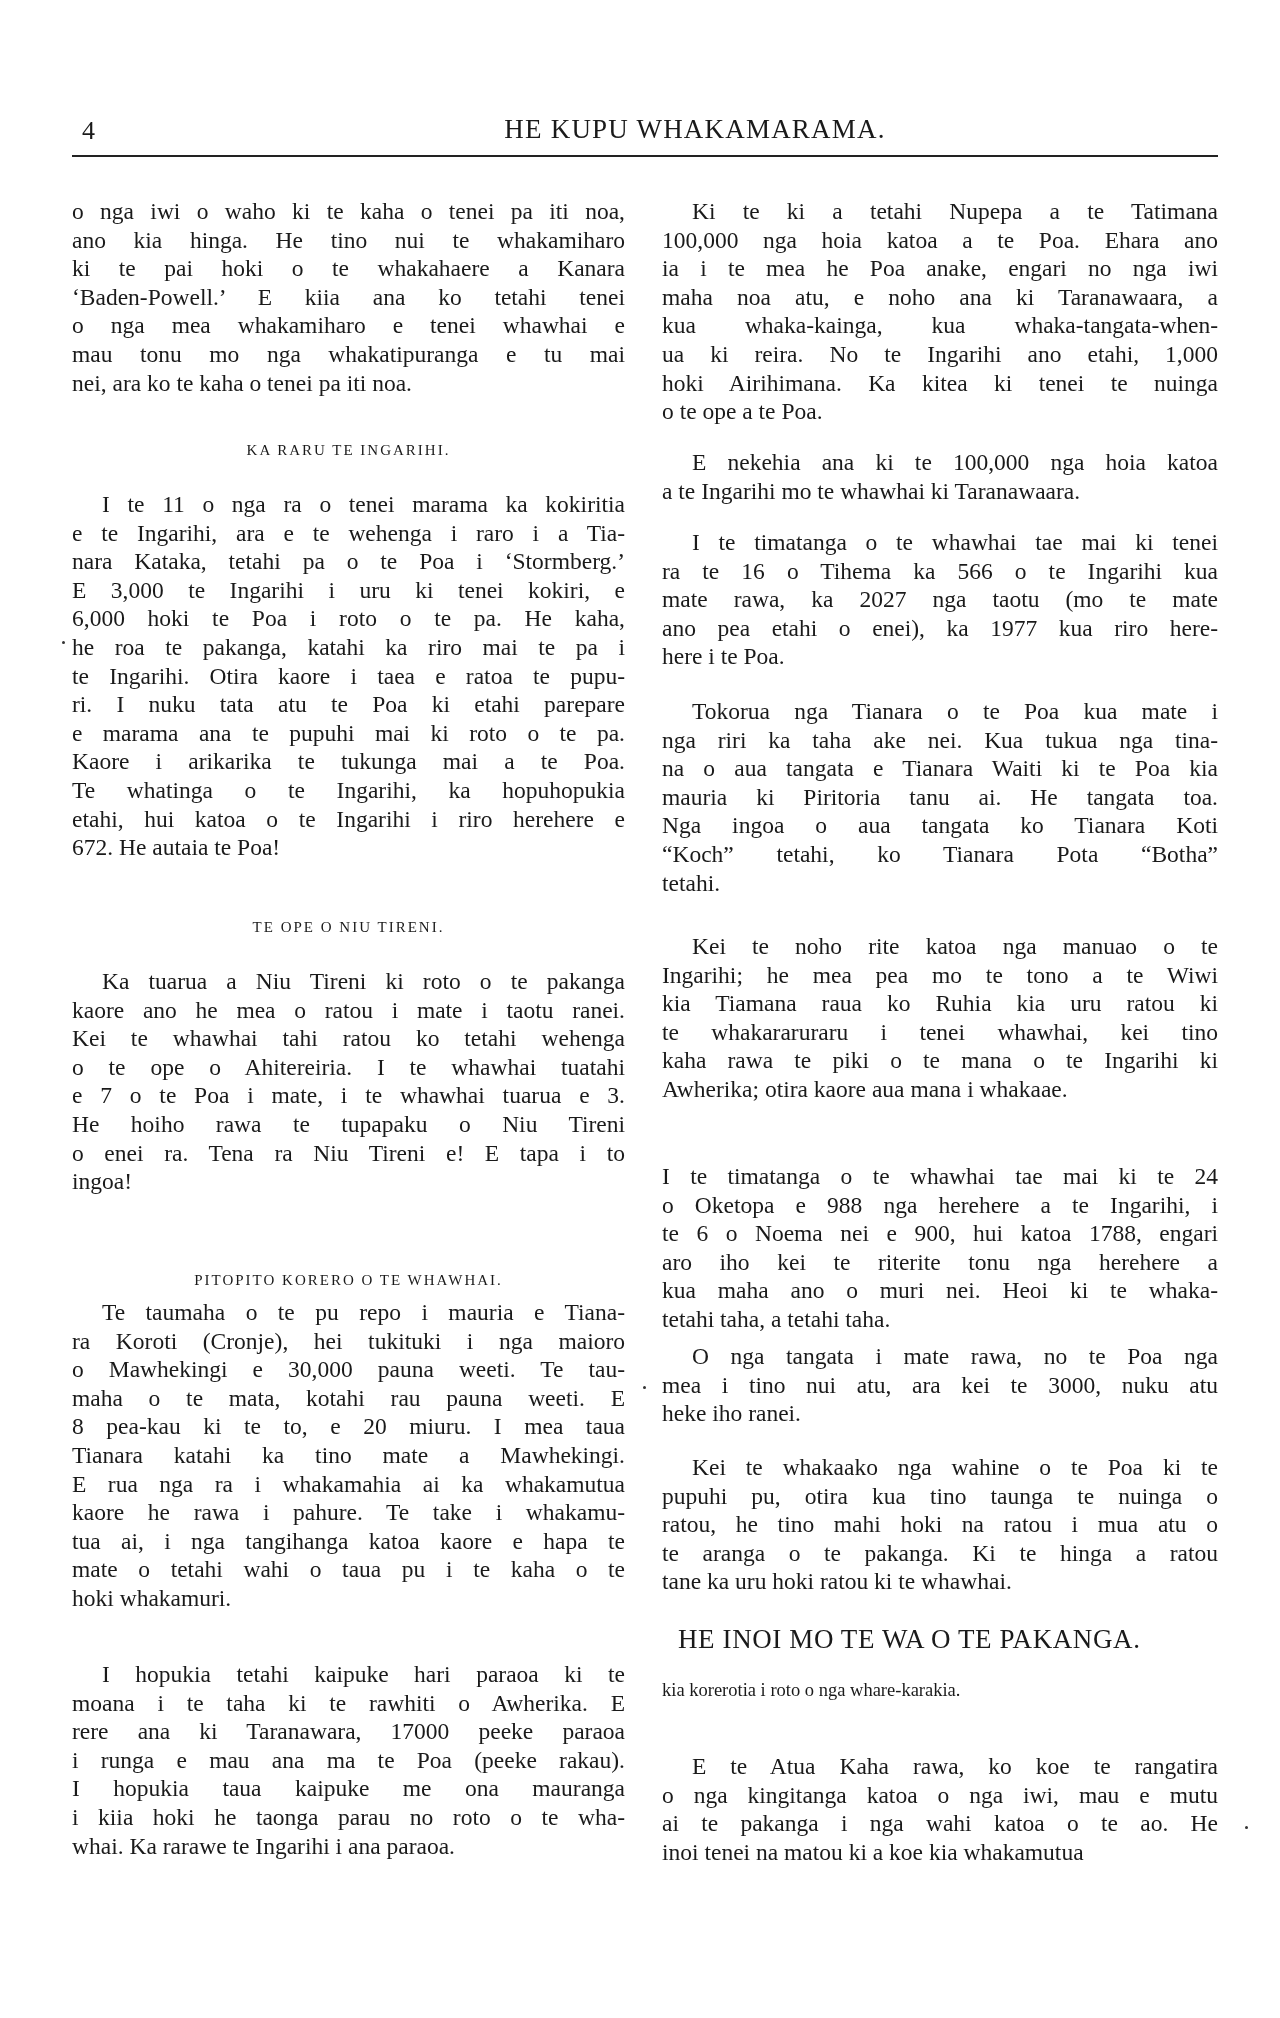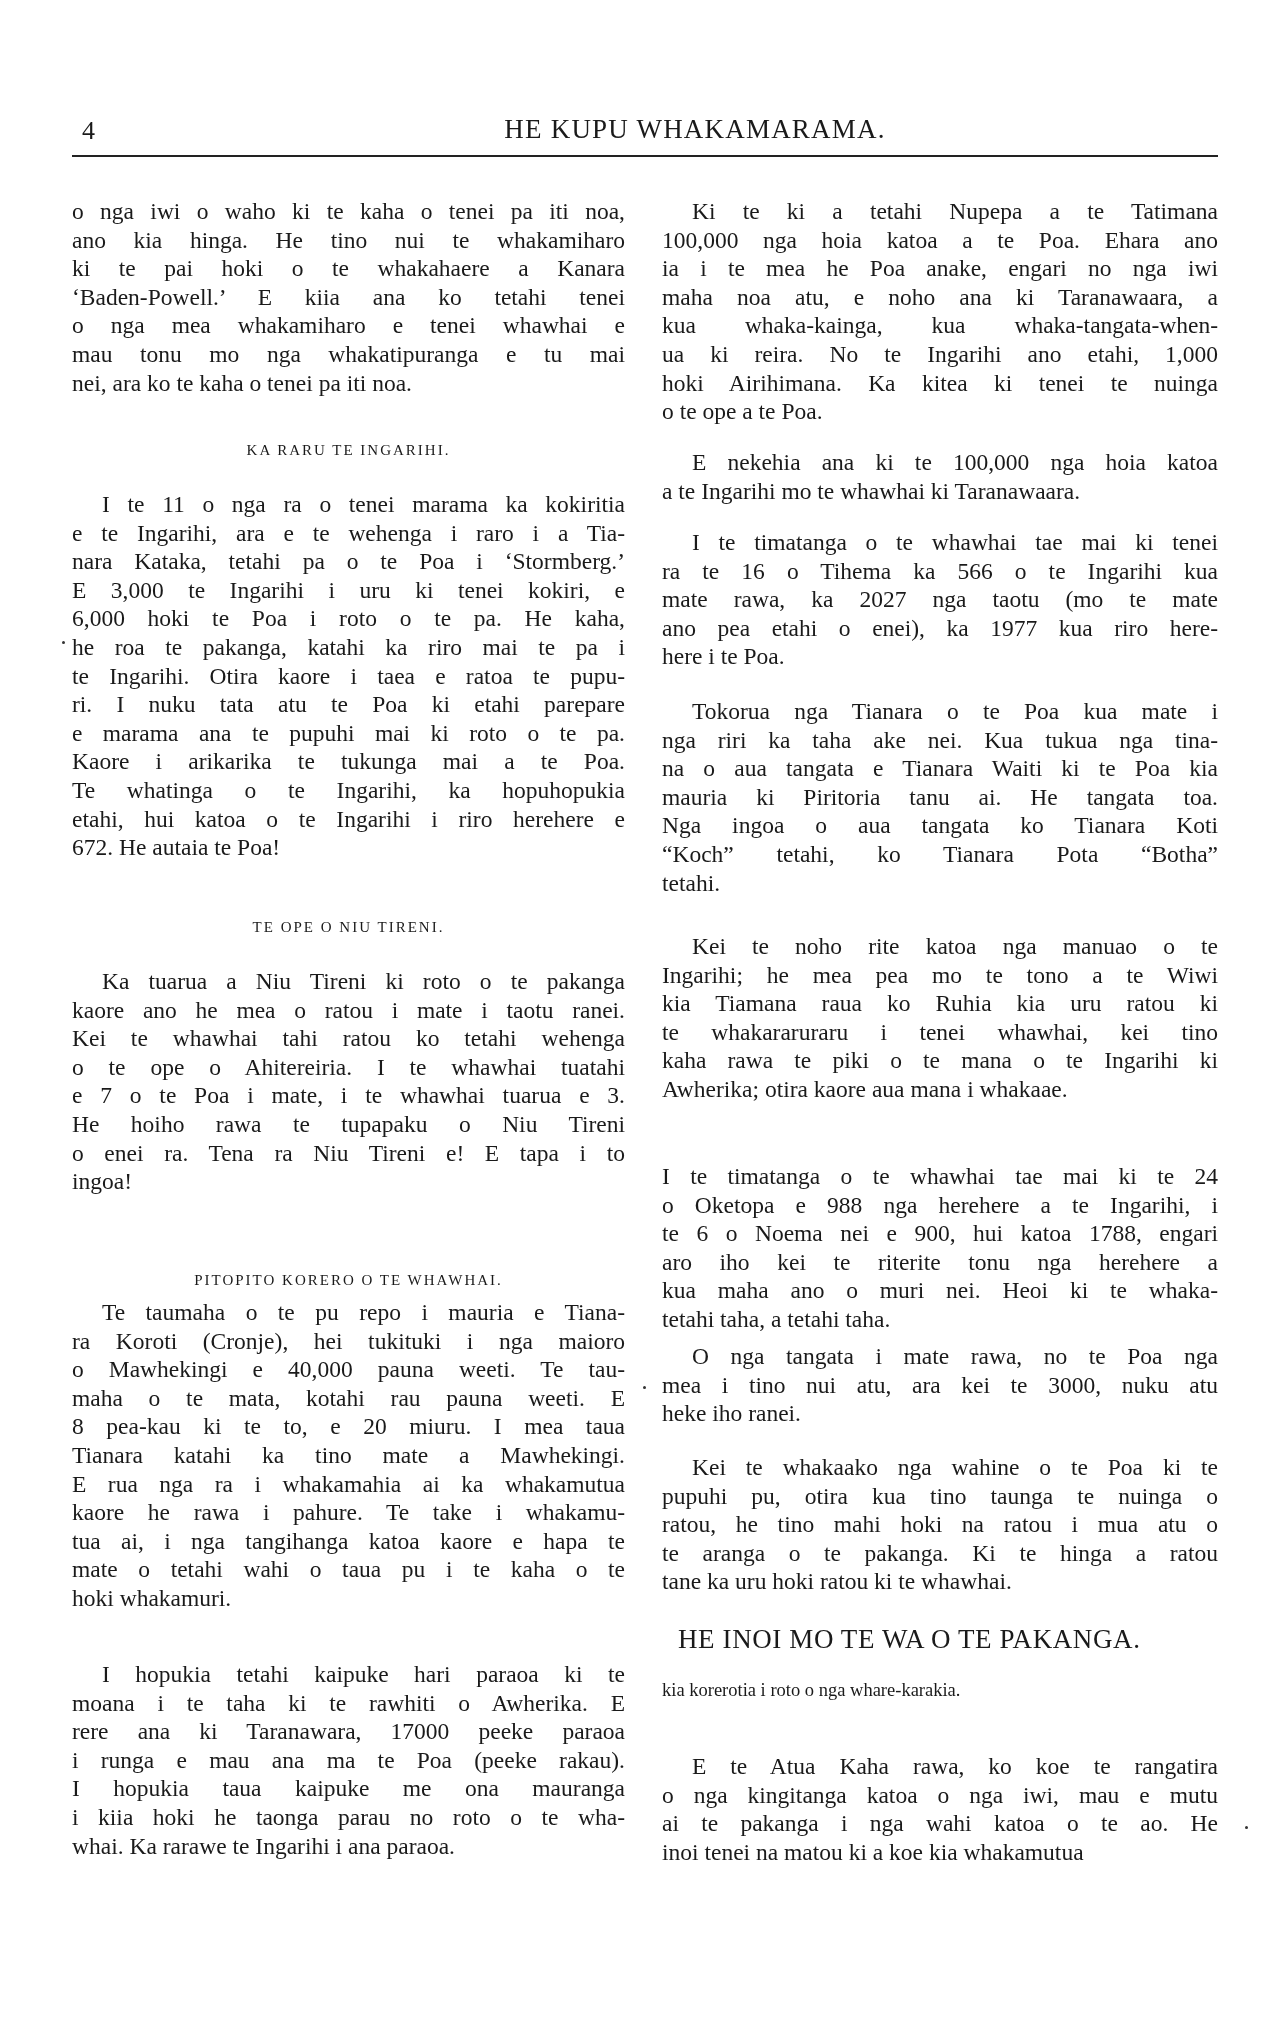--- a/index.html
+++ b/index.html
@@ -71,21 +71,21 @@
         <span class="line">o te ope o Ahitereiria.   I te whawhai tuatahi</span>
         <span class="line">e 7 o te Poa i mate, i te whawhai tuarua e 3.</span>
         <span class="line">He hoiho rawa te tupapaku o Niu Tireni</span>
         <span class="line">o enei ra.   Tena ra Niu Tireni e!  E tapa i to</span>
         <span class="line last">ingoa!</span>
       </div>
     <div class="block section-head" style="top:1250px;margin-top:20px;">PITOPITO KORERO O TE WHAWHAI.</div>
     <div class="block para" style="top:1298px;">
         <span class="line indent">Te taumaha o te pu repo i mauria e Tiana-</span>
         <span class="line">ra Koroti (Cronje), hei tukituki i nga maioro</span>
-        <span class="line">o Mawhekingi e 40,000 pauna weeti.  Te tau-</span>
+        <span class="line">o Mawhekingi e 30,000 pauna weeti.  Te tau-</span>
         <span class="line">maha o te mata, kotahi rau pauna weeti.  E</span>
         <span class="line">8 pea-kau ki te to, e 20 miuru.   I mea taua</span>
         <span class="line">Tianara katahi ka tino mate a Mawhekingi.</span>
         <span class="line">E rua nga ra i whakamahia ai ka whakamutua</span>
         <span class="line">kaore he rawa i pahure.  Te take i whakamu-</span>
         <span class="line">tua ai, i nga tangihanga katoa kaore e hapa te</span>
         <span class="line">mate o tetahi wahi o taua pu i te kaha o te</span>
         <span class="line last">hoki whakamuri.</span>
       </div>
     <div class="block para" style="top:1660px;">

